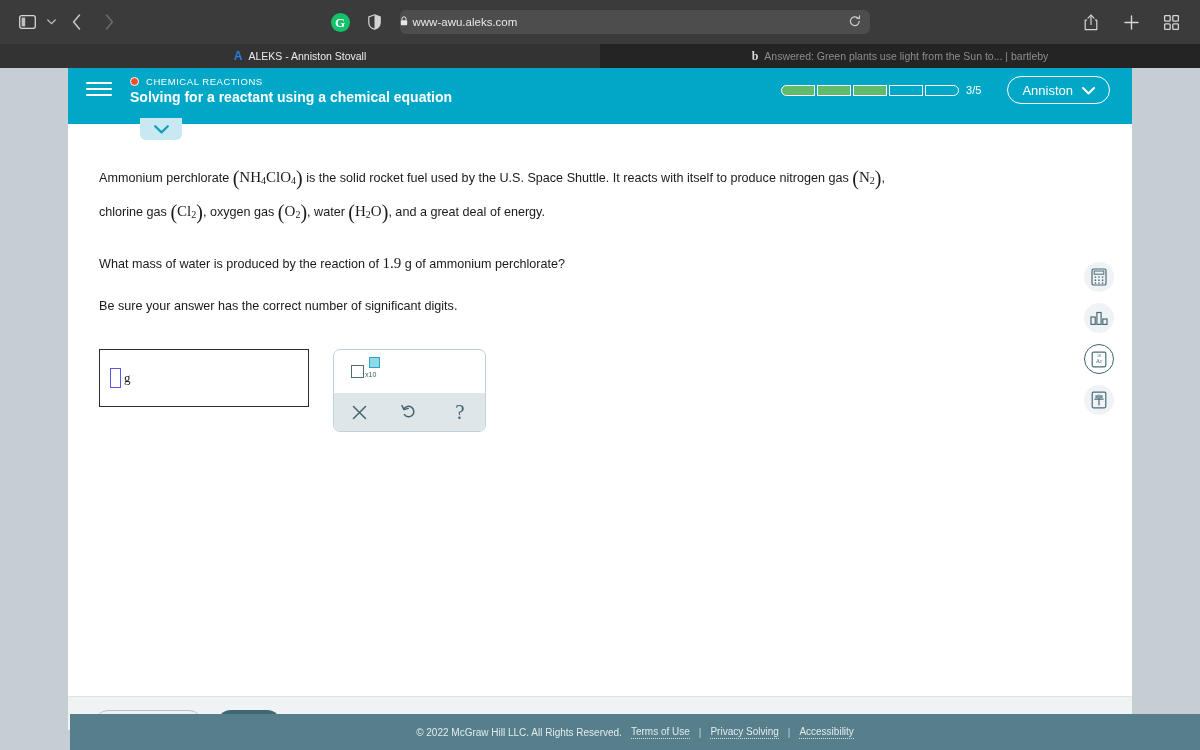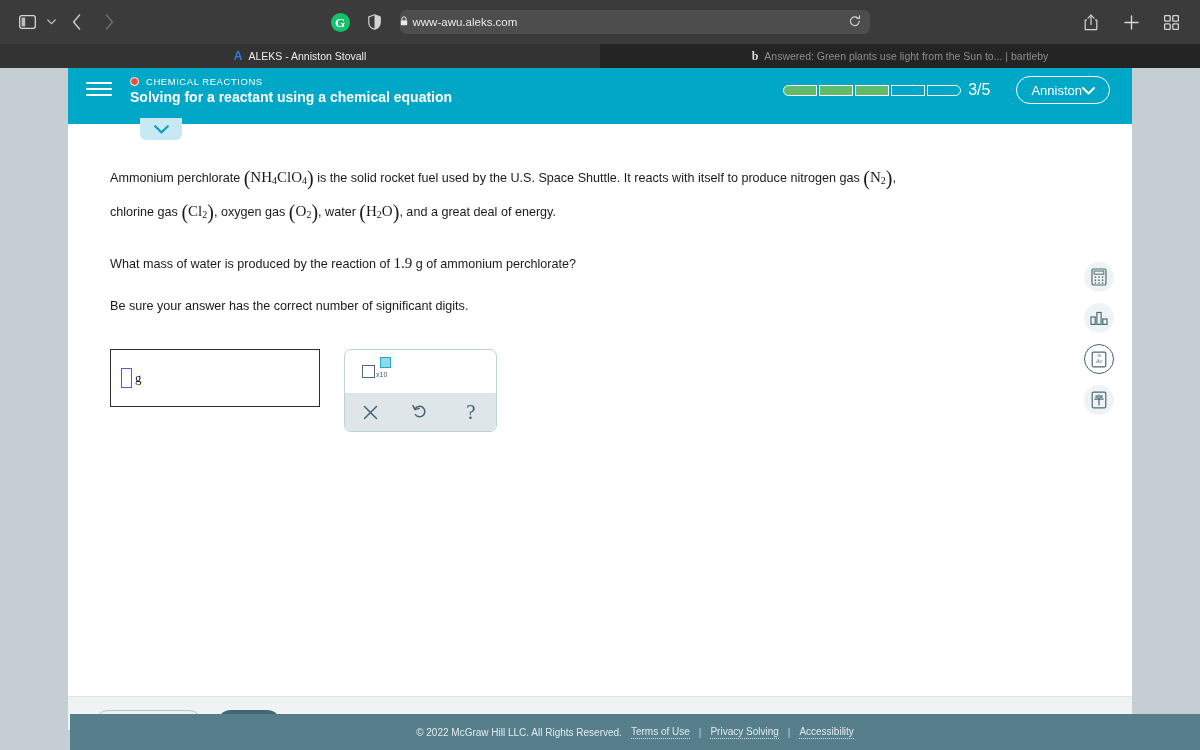--- a/index.html
+++ b/index.html
@@ -142,45 +142,45 @@
   .segs { display: flex; align-items: center; }
   .seg {
     width: 34px; height: 11px;
     border: 1.2px solid #ffffff;
     margin-right: 2px;
   }
   .seg:first-child { border-radius: 6px 0 0 6px; }
   .seg:last-child { border-radius: 0 6px 6px 0; margin-right: 0; }
   .seg-done { background: #62bb6a; }
   .seg-todo { background: transparent; }
-  .progress-count { color: #ffffff; font-size: 16px; }
+  .progress-count { color: #ffffff; font-size: 11px; }
   .user-pill {
     height: 28px;
     border: 1.3px solid #ffffff;
     border-radius: 16px;
     padding: 0 14px;
-    display: flex; align-items: center; 
+    display: flex; align-items: center; gap: 9px;
     color: #ffffff; font-size: 13px;
   }
 
   
   .collapse-tab {
     position: absolute;
     left: 72px; top: 50px;
     width: 42px; height: 22px;
     background: #c9e9f2;
     border-radius: 0 0 6px 6px;
     display: flex; align-items: center; justify-content: center;
     color: #0f9ec0;
   }
 
   
   .content {
     flex: 1;
-    padding: 38px 0 0 42px;
+    padding: 38px 0 0 31px;
     position: relative;
   }
   .q-text {
     font-size: 12.6px;
     color: #1a1a1a;
     line-height: 30px;
     max-width: 880px;
   }
   .q-para2 { margin-top: 18px; }
   .q-para3 { margin-top: 12px; }

